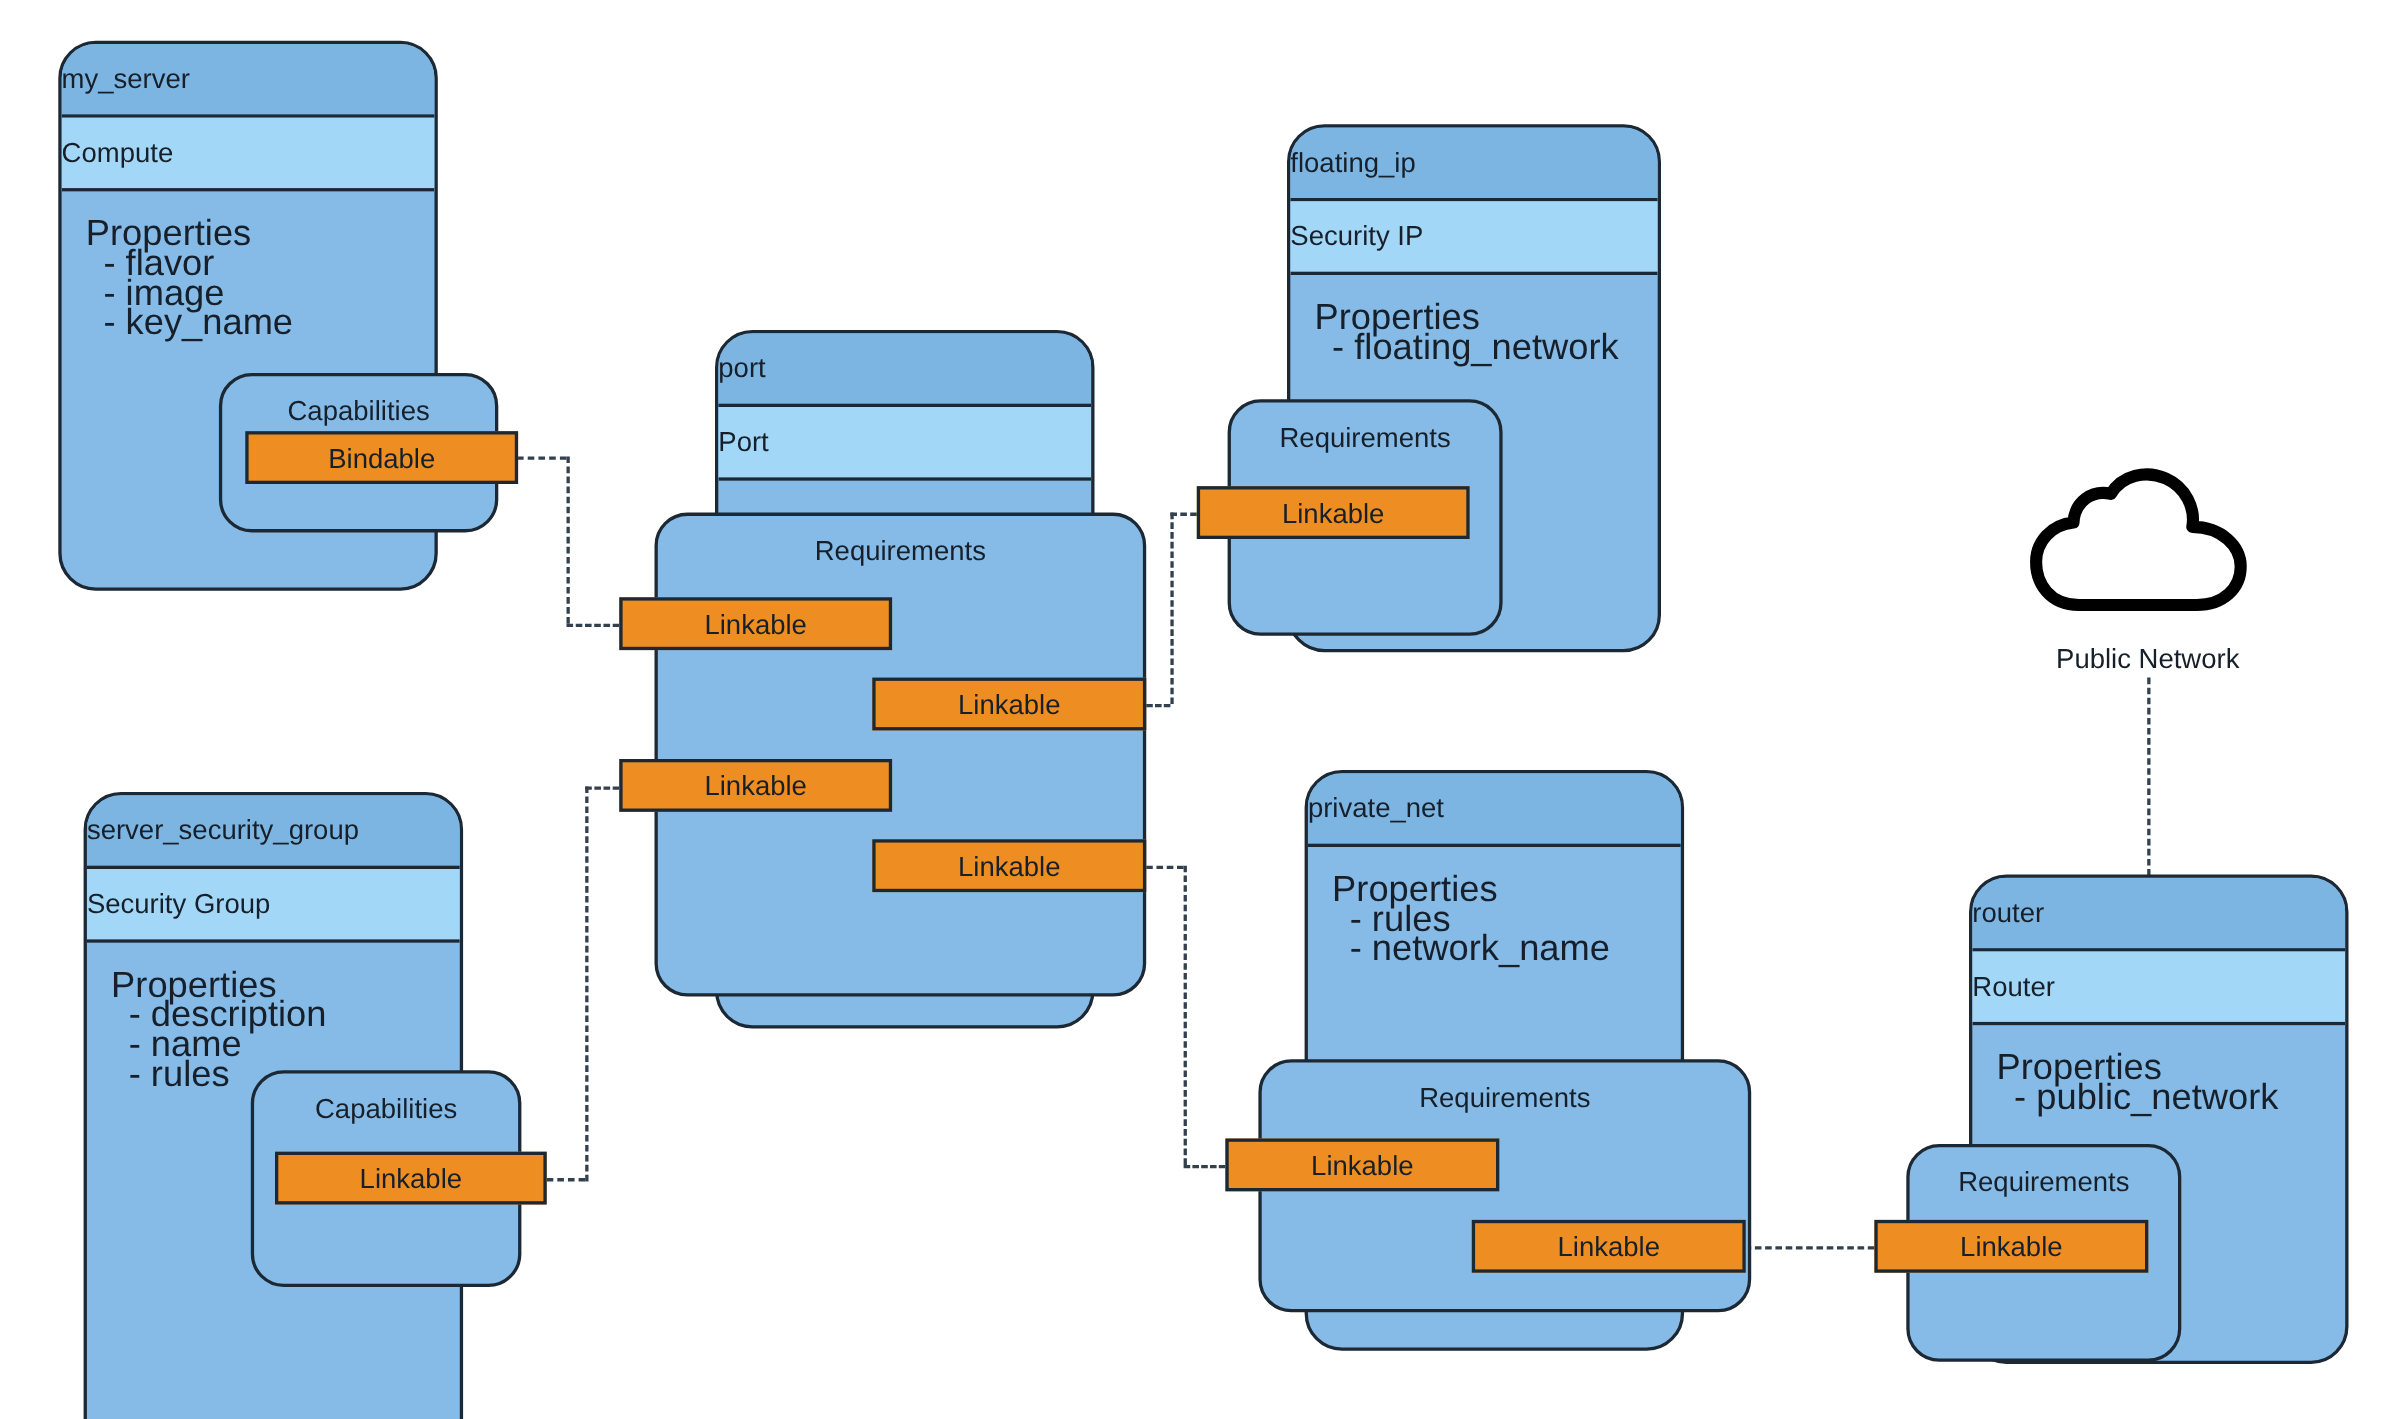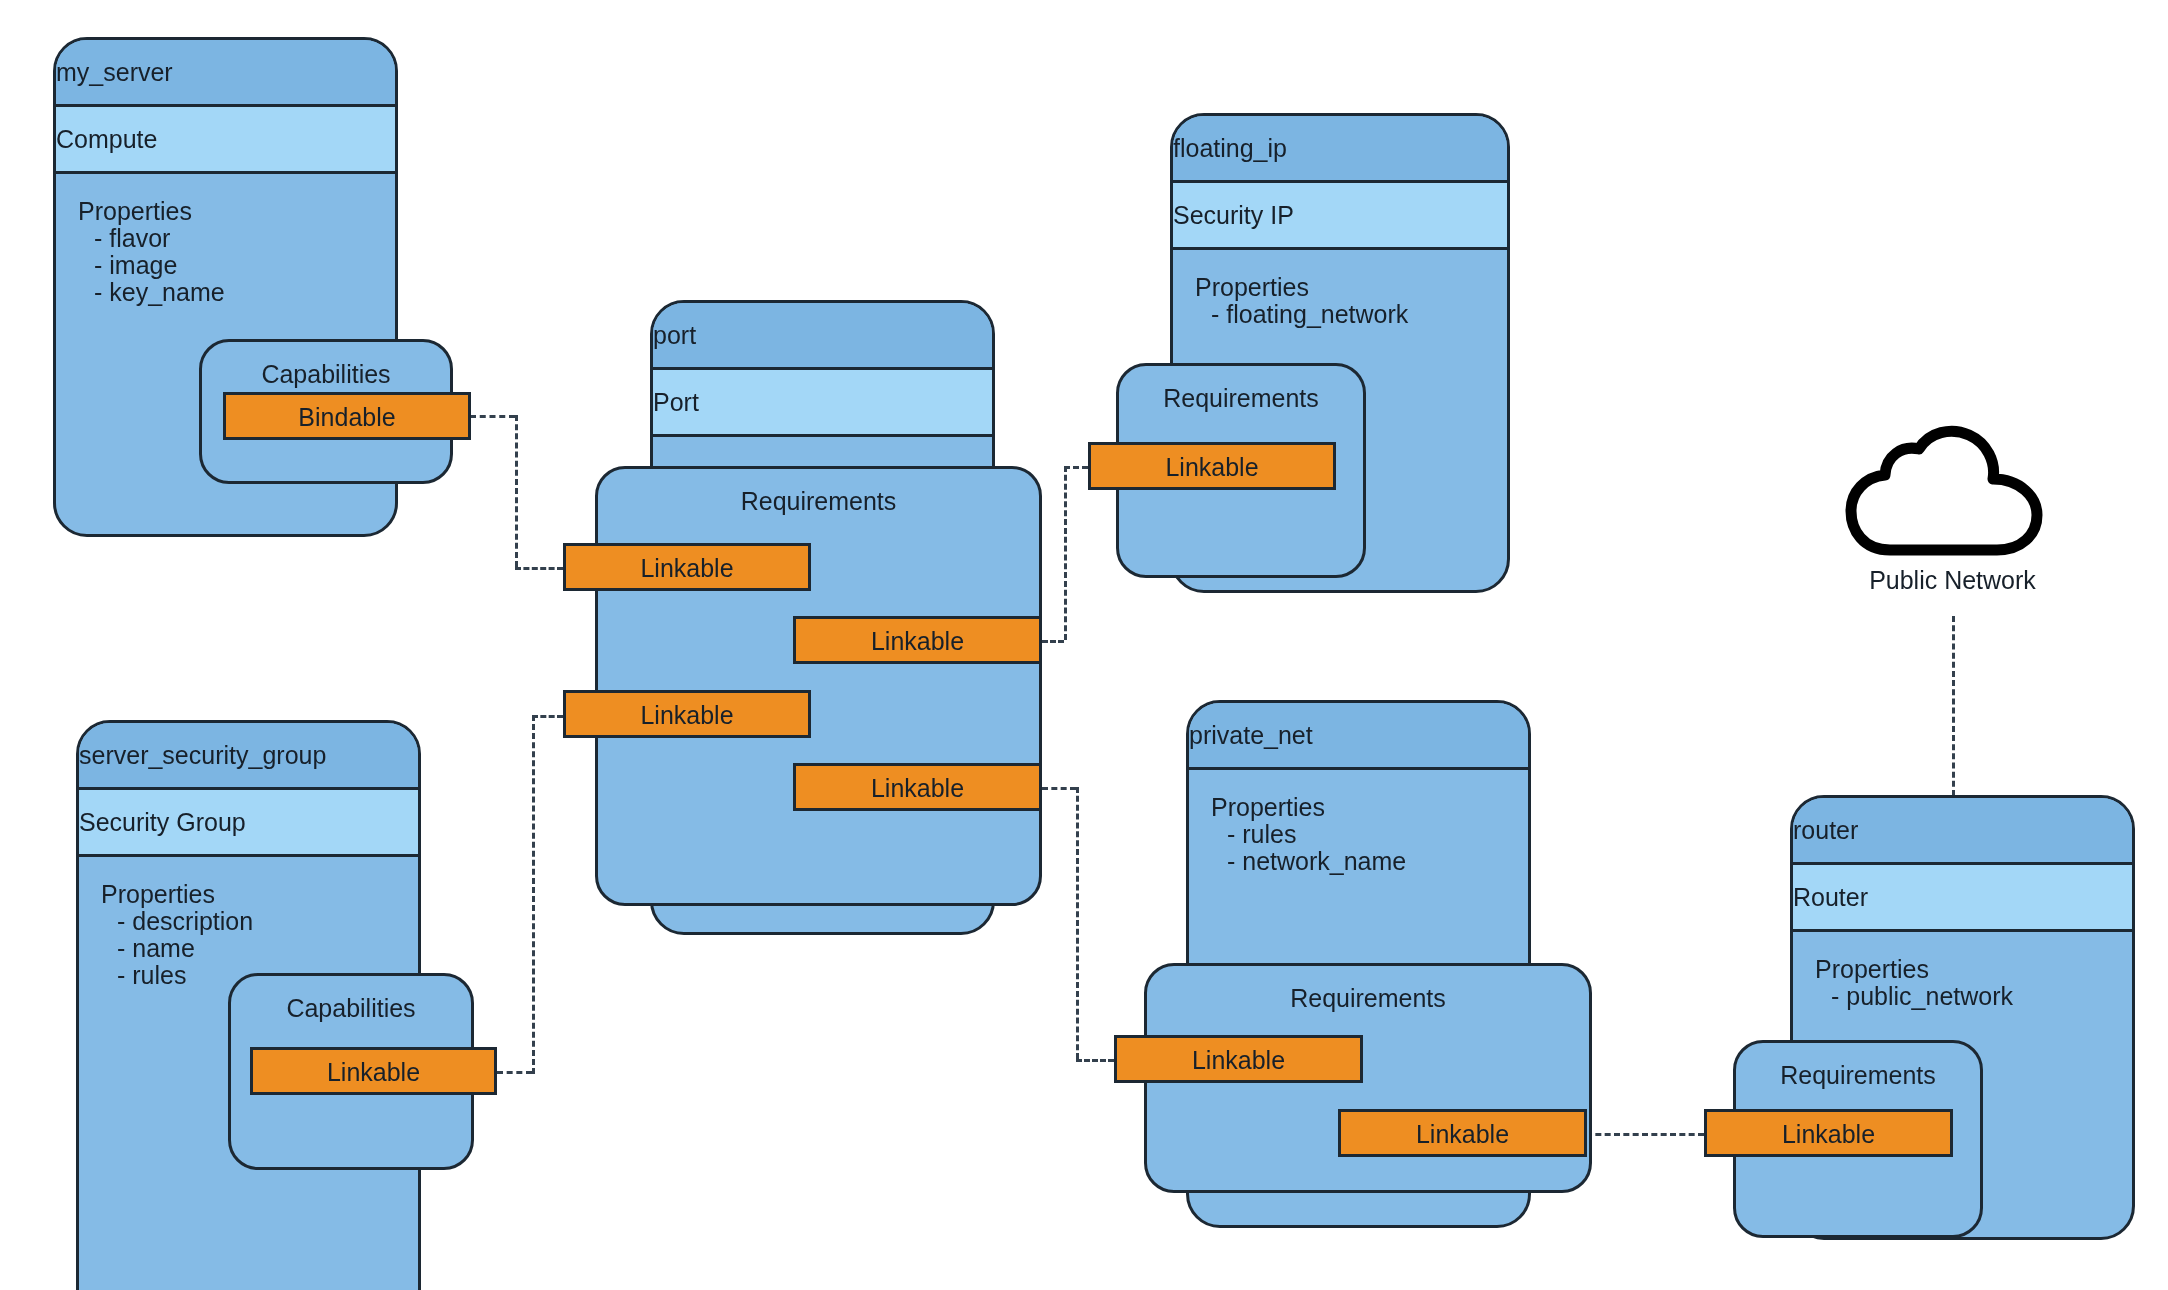--- a/index.html
+++ b/index.html
@@ -6,21 +6,21 @@
   body{width:2168px;height:1290px;font-family:"Liberation Sans","DejaVu Sans",sans-serif;}
   #stage{position:relative;width:2168px;height:1290px;overflow:hidden;background:#fff;}
 
   
   .node{position:absolute;box-sizing:border-box;border:3px solid #1c2833;
         border-radius:34px;background:#85bbe6;overflow:hidden;}
   .node .hdr{height:64px;line-height:64px;text-align:left;background:#7cb5e2;
              color:#17202a;font-size:25px;border-bottom:3px solid #1c2833;}
   .node .typ{height:64px;line-height:64px;text-align:left;background:#a3d7f7;
              color:#17202a;font-size:25px;border-bottom:3px solid #1c2833;}
-  .node .props{padding:24px 0 0 22px;color:#17202a;font-size:25px;line-height:27px;}
+  .node .props{padding:24px 0 0 22px;color:#17202a;font-size:33px;line-height:27px;}
   .node .props .pl{padding-left:16px;}
 
   
   .sub{position:absolute;box-sizing:border-box;border:3px solid #1c2833;
        border-radius:30px;background:#85bbe6;}
   .sub .stitle{text-align:center;color:#17202a;font-size:25px;padding-top:18px;}
 
   
   .chip{position:absolute;box-sizing:border-box;height:48px;line-height:44px;
         background:#ee8e22;border:3px solid #1c2833;color:#17202a;
@@ -142,15 +142,15 @@
   <div class="chip" style="left:1704px;top:1109px;width:249px;">Linkable</div>
 
   <div class="cloudwrap" style="left:1845px;top:425px;width:215px;height:135px;">
     <svg width="215" height="135" viewBox="0 0 215 135">
       <path d="M45 125 C18 125 6 105 6 86 C6 67 20 52 40 50
                C41 31 57 20 74 24
                C84 7 106 2 124 10 C142 18 151 37 148 54
                C175 54 192 72 192 90 C192 110 176 125 152 125 Z" fill="#ffffff" stroke="#000000" stroke-width="11" stroke-linejoin="round"></path>
     </svg>
   </div>
-  <div class="cloudlabel" style="left:1845px;top:566px;width:215px;">Public Network</div>
+  <div class="cloudlabel" style="left:1845px;top:585px;width:215px;">Public Network</div>
 
 </div>
 
 </body></html>

